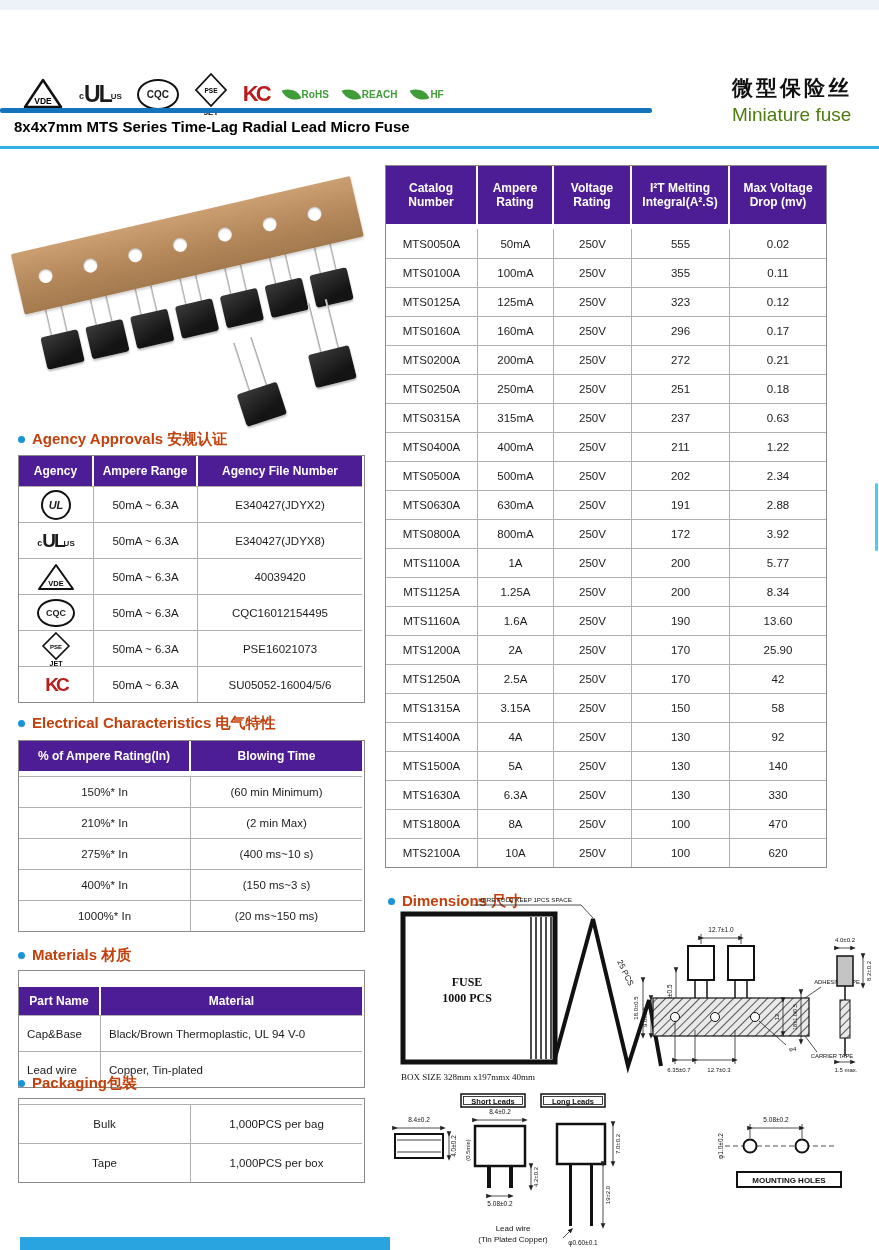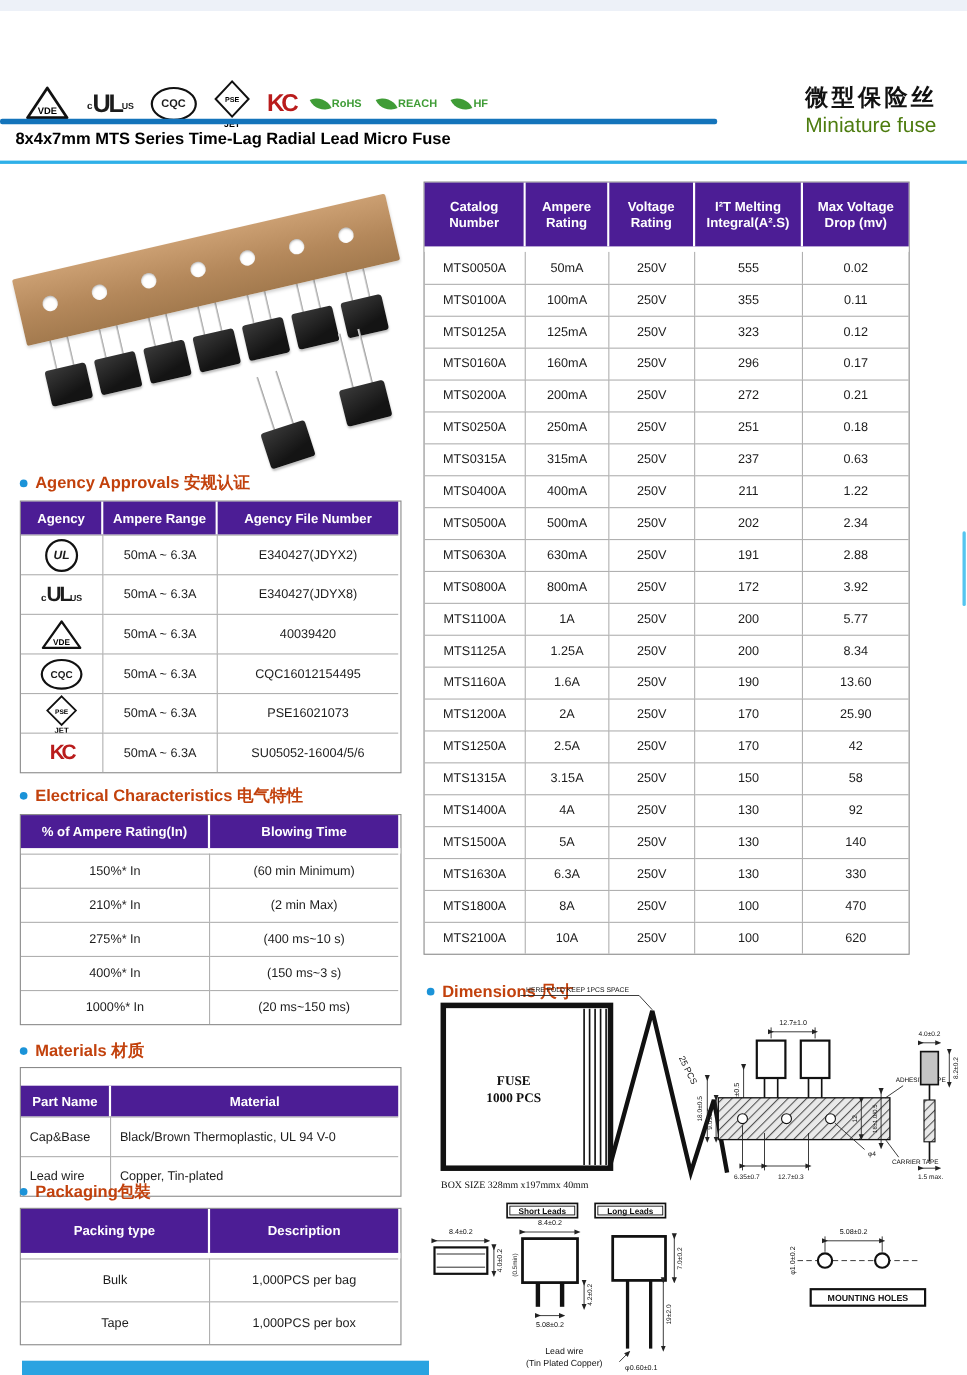--- a/index.html
+++ b/index.html
@@ -487,24 +487,20 @@
         <div class="td">Lead wire</div>
         <div class="td">Copper, Tin-plated</div>
       </div>
   </div>
 
   <div class="sec-h" style="left:18px;top:1074px;">
     <span class="bullet"></span>
     <span>Packaging包裝</span>
   </div>
   <div class="tbl pack-tbl" style="left:18px;top:1098px;width:345px;">
-    <div class="thead g2a">
-      <div class="th">Packing type</div>
-      <div class="th">Description</div>
-    </div>
     <div class="gaprow"></div>
     <div class="trow g2a">
         <div class="td">Bulk</div>
         <div class="td">1,000PCS per bag</div>
       </div>
     <div class="trow g2a">
         <div class="td">Tape</div>
         <div class="td">1,000PCS per box</div>
       </div>
   </div>

